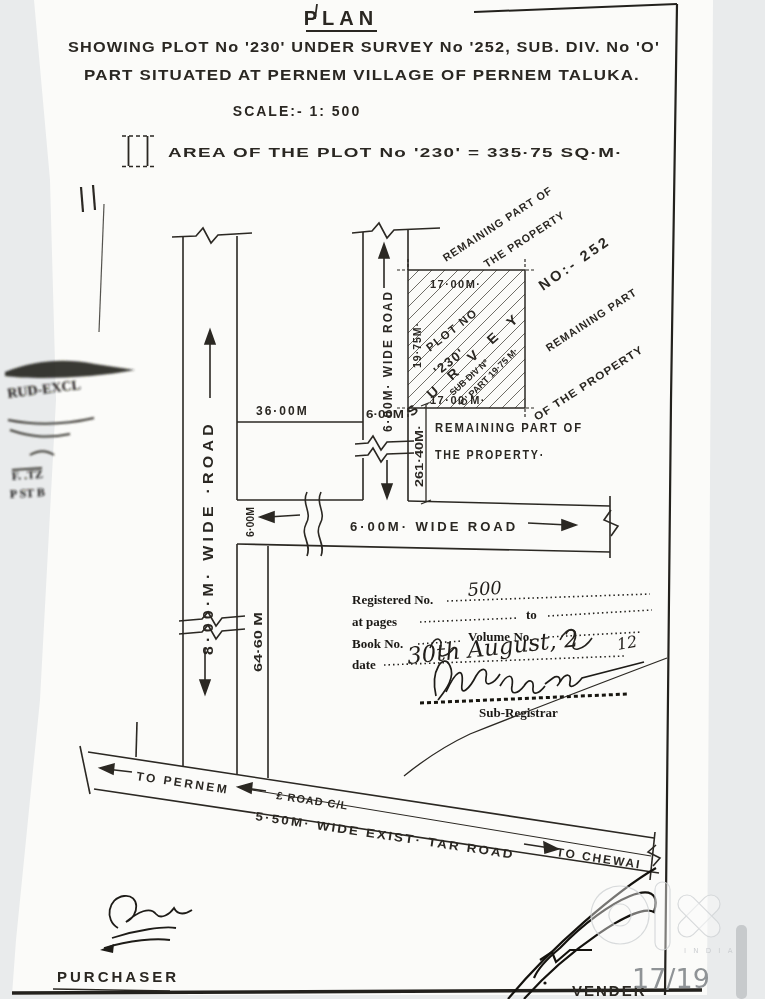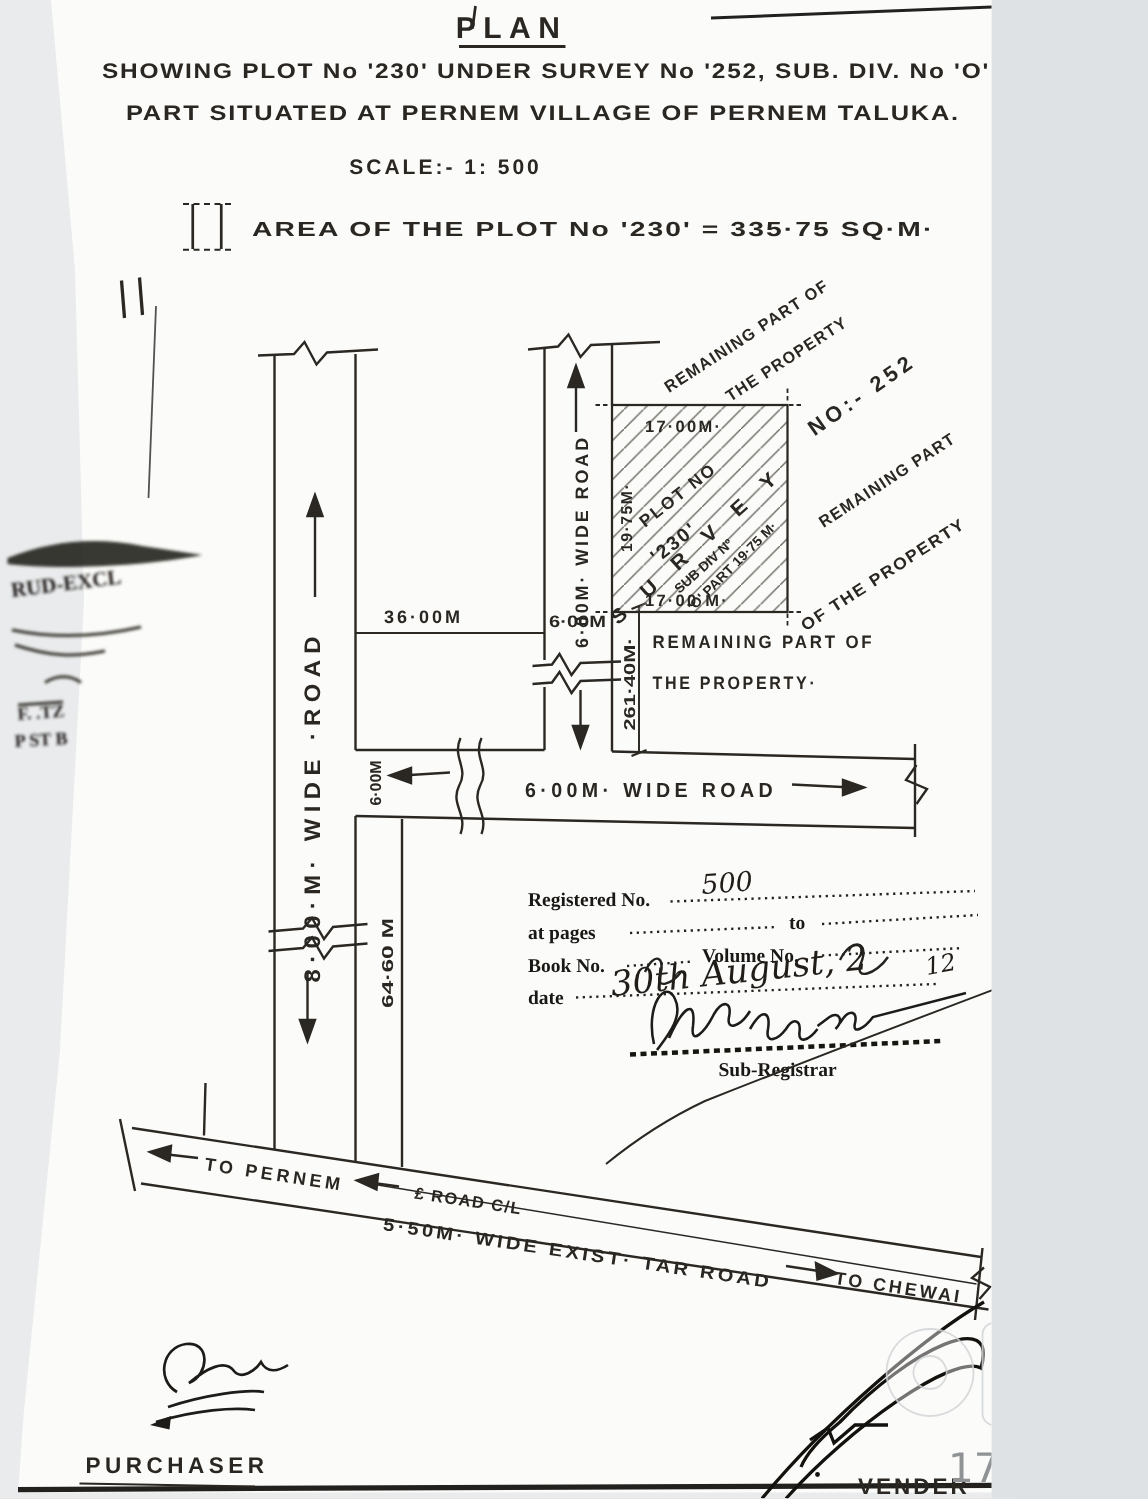--- a/index.html
+++ b/index.html
@@ -1,16 +1,16 @@
 <!DOCTYPE html>
 <html><head>
 <meta charset="utf-8">
 <style>
   html,body{margin:0;padding:0;background:#dfe2e4;}
-  #stage{position:relative;width:661px;height:999px;overflow:hidden;background:#e9ebec;}
+  #stage{position:relative;width:765px;height:999px;overflow:hidden;background:#e9ebec;}
   svg{display:block;}
   text{user-select:none;}
   .hand{font-family:"Liberation Sans",sans-serif;font-weight:700;fill:#2a2722;stroke:none;}
   .stampt{font-family:"Liberation Serif",serif;font-weight:700;fill:#1a1815;stroke:none;}
   .script{font-family:"DejaVu Serif",serif;font-style:italic;fill:#201d19;stroke:none;}
   .ui{font-family:"DejaVu Sans",sans-serif;stroke:none;}
 </style>
 </head>
 <body>
 

